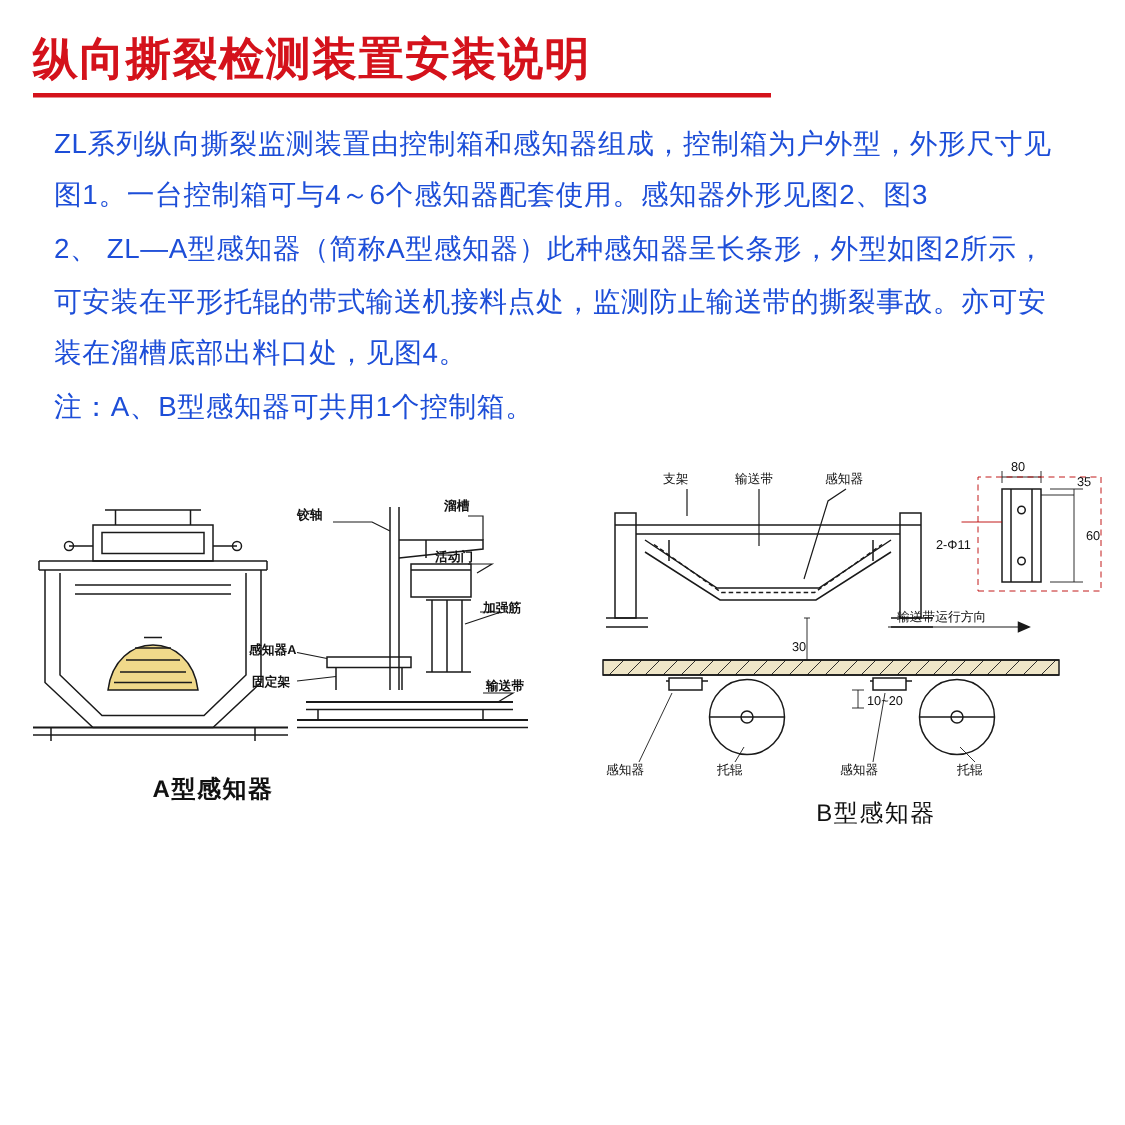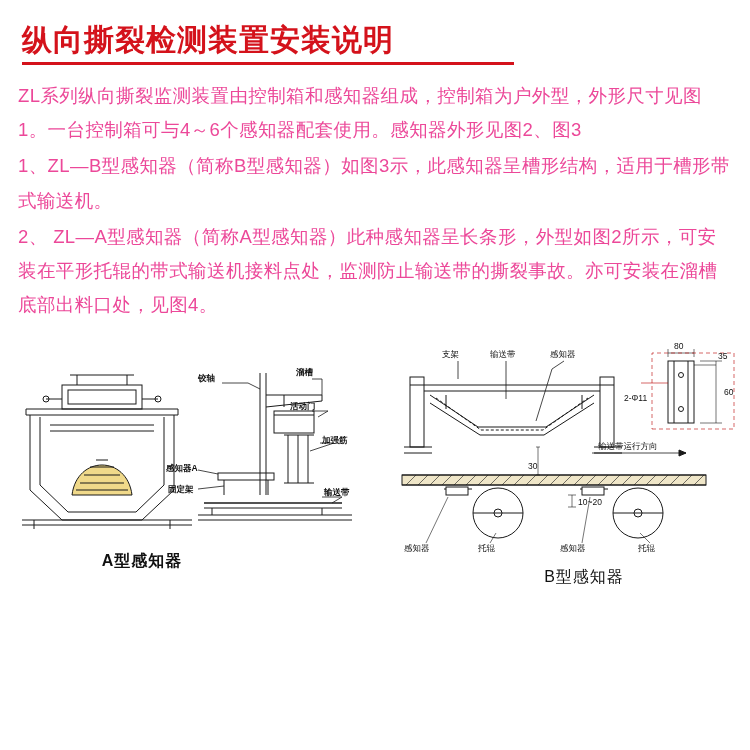--- a/index.html
+++ b/index.html
@@ -29,25 +29,25 @@
     margin: 0 0 4px 4px;
     white-space: nowrap;
   }
   .title-rule {
     height: 3px;
     background: #d4121b;
     width: 492px;
     margin: 4px 0 14px 4px;
   }
   .body-text {
-    color: #ec4899;
+    color: #1d4ed8;
     font-size: 18.5px;
     line-height: 1.85;
     letter-spacing: 0.4px;
-    margin: 0 0;
+    margin: 0 18px;
   }
   .para {
     margin: 0 0 2px 0;
     text-align: left;
   }
   .figures {
     position: relative;
     margin-top: 12px;
     height: 265px;
   }
@@ -72,22 +72,22 @@
 </head>
 <body>
 
 <div class="page">
 
   <h1 class="title">纵向撕裂检测装置安装说明</h1>
   <div class="title-rule"></div>
 
   <div class="body-text">
     <p class="para">ZL系列纵向撕裂监测装置由控制箱和感知器组成，控制箱为户外型，外形尺寸见图1。一台控制箱可与4～6个感知器配套使用。感知器外形见图2、图3</p>
-    <p class="para">1、ZL—B型感知器（简称B型感知器）如图3示，此感知器呈槽形结构，适用于槽形带式输送机。</p>
     <p class="para">2、 ZL—A型感知器（简称A型感知器）此种感知器呈长条形，外型如图2所示，可安装在平形托辊的带式输送机接料点处，监测防止输送带的撕裂事故。亦可安装在溜槽底部出料口处，见图4。</p>
+    <p class="para">注：A、B型感知器可共用1个控制箱。</p>
   </div>
 
   <div class="figures">
 
     <div class="fig fig-a">
       <svg width="340" height="180" viewBox="0 0 340 180">
 
         <g class="ln" stroke-width="1">
 
           <path d="M8 60 L8 135 L40 165 L120 165 L152 135 L152 60"></path>

